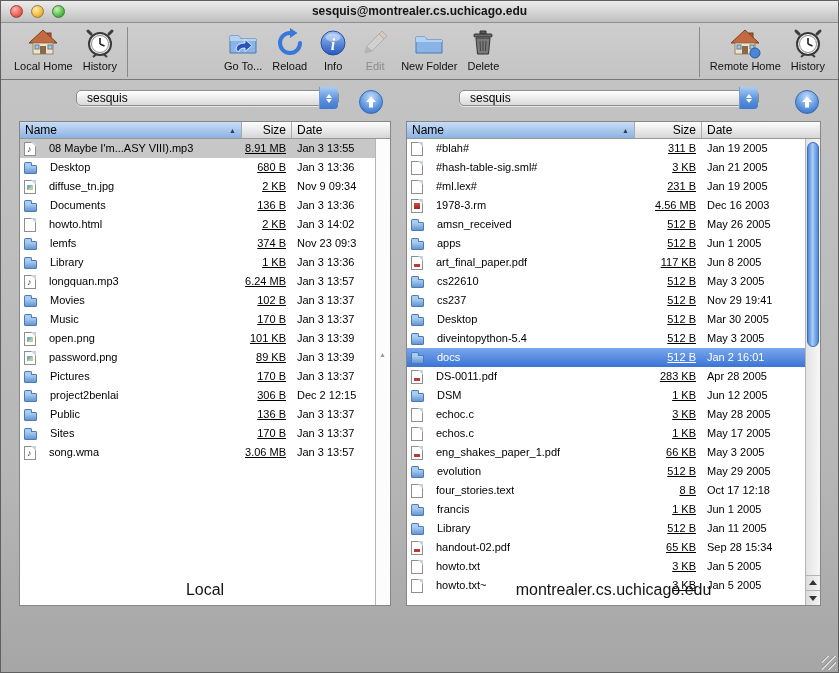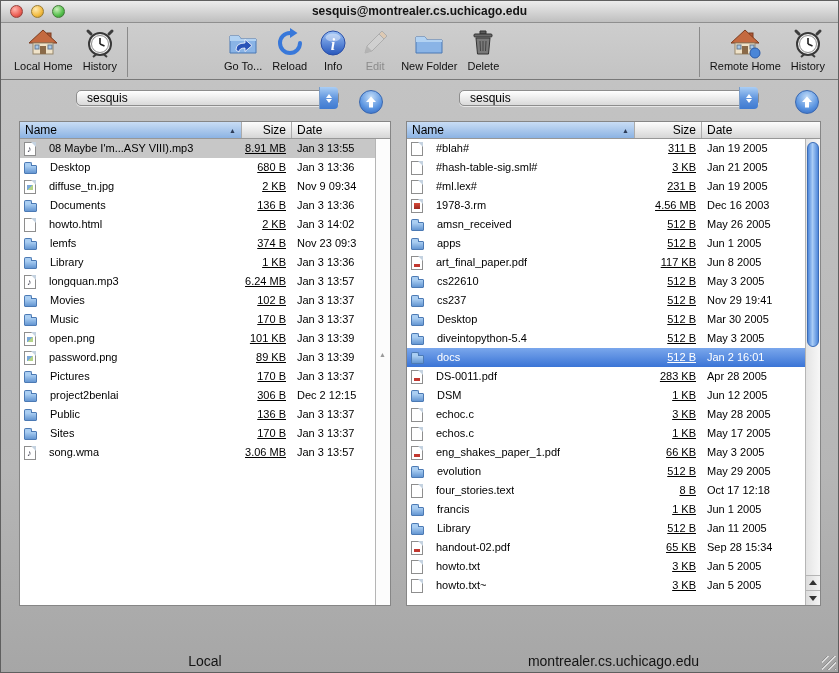--- a/index.html
+++ b/index.html
@@ -103,21 +103,21 @@
     background:linear-gradient(90deg,#4f88da,#a8ccf6 45%,#4f88da); border:1px solid #3a6cb8; }
   .sb-btn { position:absolute; left:0; right:0; height:15px;
     background:linear-gradient(90deg,#dcdcdc,#f4f4f4); border-top:1px solid #b5b5b5;
     display:flex; align-items:center; justify-content:center; }
   .sb-btn.up { bottom:15px; }
   .sb-btn.down { bottom:0; }
   .sb-btn.up::after { content:""; border:4px solid transparent; border-bottom:5px solid #333; margin-top:-5px; }
   .sb-btn.down::after { content:""; border:4px solid transparent; border-top:5px solid #333; margin-bottom:-5px; }
 
   
-  .pane-footer { position:absolute; top:652px; height:14px; text-align:center; font-size:14px; color:#141414; }
+  .pane-footer { position:absolute; top:580px; height:14px; text-align:center; font-size:16px; color:#141414; }
   .pane-footer.local-f { left:18px; width:372px; }
   .pane-footer.remote-f { left:405px; width:415px; }
 
   .grip { position:absolute; right:2px; bottom:2px; width:14px; height:14px;
     background:repeating-linear-gradient(135deg,transparent 0 3px,#8e8e8e 3px 4px,#dcdcdc 4px 5px); }
 </style>
 </head>
 <body>
 
 <div class="window">

